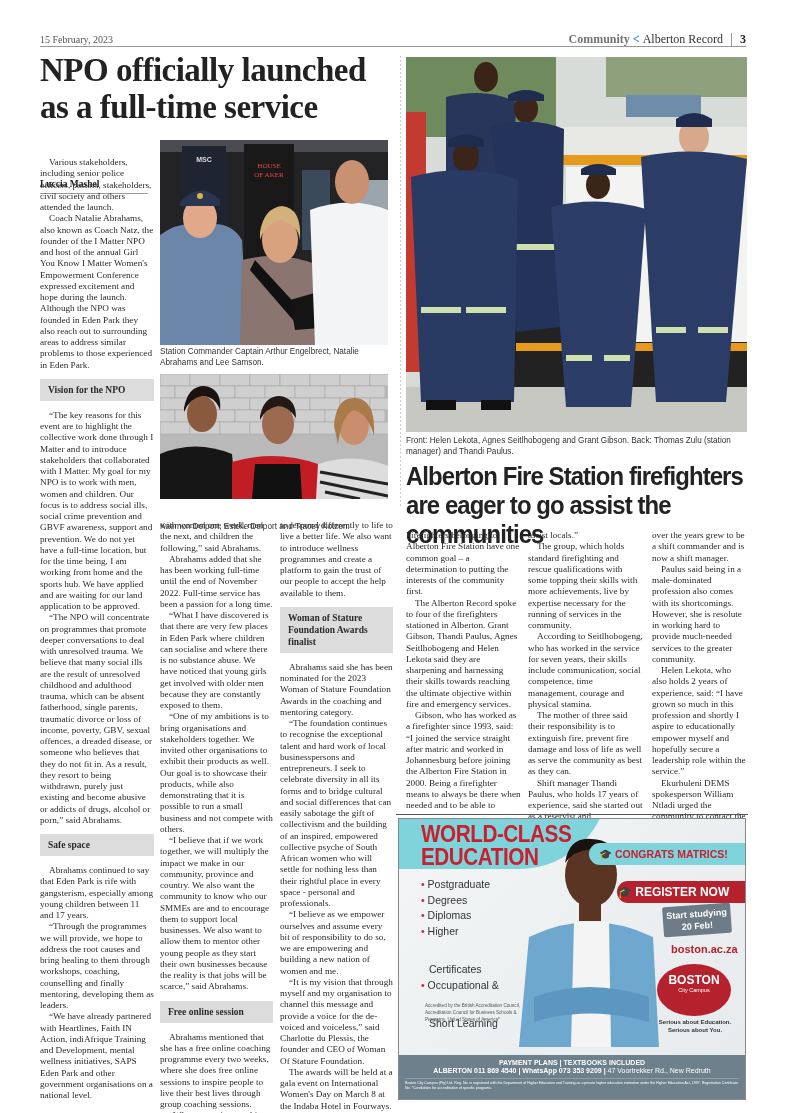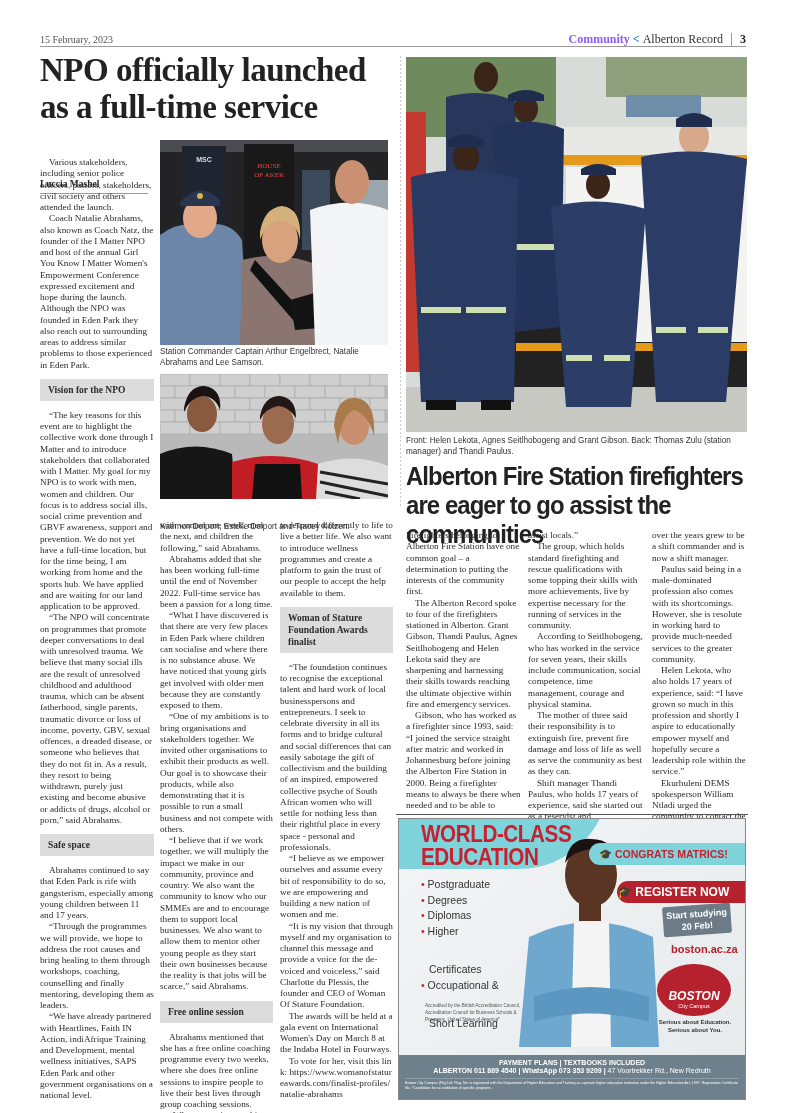--- a/index.html
+++ b/index.html
@@ -2,21 +2,21 @@
 <html><head>
 <meta charset="utf-8">
 <style>
   * { box-sizing: border-box; margin: 0; padding: 0; }
   html, body { width: 786px; height: 1113px; background: #fff; overflow: hidden; }
   body { position: relative; font-family: "Liberation Serif", serif; color: #222; }
 
   .header-bar { position: absolute; left: 40px; top: 32px; width: 706px; height: 14px; }
   .header-date { position: absolute; left: 0; top: 2px; font-size: 10px; color: #555; }
   .header-right { position: absolute; right: 0; top: 0; font-size: 12px; display: flex; align-items: center; }
-  .header-section { color: #8b5cf6; font-weight: bold; }
+  .header-section { color: #737373; font-weight: bold; }
   .header-sep { color: #1a7fc4; margin: 0 3px; font-weight: bold; }
   .header-paper { color: #333; }
   .header-pipe { width: 1px; height: 14px; background: #999; margin: 0 8px; }
   .header-page { font-weight: bold; color: #222; }
   .header-rule { position: absolute; left: 40px; top: 46px; width: 706px; height: 1px; background: #999; }
 
   .headline1 { position: absolute; left: 40px; top: 52px; width: 360px; font-size: 33px; line-height: 37px; color: #222; font-family: "Liberation Serif", serif; letter-spacing: -0.5px; }
   .byline { position: absolute; left: 40px; top: 139px; width: 108px; font-size: 9.5px; font-weight: bold; padding-bottom: 4px; border-bottom: 1px solid #999; margin-top: 40px; }
 
   .col { position: absolute; font-size: 9.2px; line-height: 11.25px; color: #2a2a2a; text-align: left; }
@@ -38,21 +38,21 @@
   .ad-congrats { position: absolute; right: 0; top: 24px; width: 156px; height: 22px; background: #7fd4dc; border-radius: 11px 0 0 11px; color: #c8202f; font-family: "Liberation Sans", sans-serif; font-weight: bold; font-size: 10.5px; line-height: 22px; padding-left: 10px; }
   .ad-register { position: absolute; right: 0; top: 62px; width: 128px; height: 22px; background: #b5212c; border-radius: 11px 0 0 11px; color: #fff; font-family: "Liberation Sans", sans-serif; font-weight: bold; font-size: 12px; line-height: 22px; padding-left: 0; }
   .ad-start { position: absolute; left: 264px; top: 86px; width: 68px; height: 30px; background: #6c7b85; color: #fff; font-family: "Liberation Sans", sans-serif; font-weight: bold; font-size: 9px; line-height: 12px; text-align: center; padding-top: 3px; transform: rotate(-4deg); border-radius: 2px; }
   .ad-url { position: absolute; left: 260px; top: 124px; color: #b5212c; font-family: "Liberation Sans", sans-serif; font-weight: bold; font-size: 11px; margin-left: 12px; }
   .ad-list { position: absolute; left: 22px; top: 58px; font-family: "Liberation Sans", sans-serif; font-size: 10.5px; line-height: 15.5px; color: #333; list-style: none; }
   .ad-list li::before { content: "• "; color: #c8202f; }
   .ad-list li .cont { display: block; padding-left: 8px; margin-top: 23px; }
   .ad-accred { position: absolute; left: 26px; top: 183px; width: 110px; font-family: "Liberation Sans", sans-serif; font-size: 4.6px; line-height: 7px; color: #555; }
   .ad-person { position: absolute; left: 120px; top: 8px; width: 140px; height: 220px; }
   .ad-logo { position: absolute; left: 258px; top: 145px; width: 74px; height: 52px; border-radius: 50%; background: #b5212c; color: #fff; text-align: center; font-family: "Liberation Sans", sans-serif; }
-  .ad-logo-name { font-weight: bold; font-size: 12px; margin-top: 25px; display: block; font-style: italic; }
+  .ad-logo-name { font-weight: bold; font-size: 12px; margin-top: 9px; display: block; }
   .ad-logo-sub { font-size: 5.5px; display: block; }
   .ad-tag { position: absolute; left: 250px; top: 200px; width: 92px; font-family: "Liberation Sans", sans-serif; font-weight: bold; font-size: 6px; line-height: 7.5px; text-align: center; color: #333; }
   .ad-footer { position: absolute; left: 0; bottom: 0; width: 100%; height: 44px; background: #6e808b; color: #fff; font-family: "Liberation Sans", sans-serif; text-align: center; }
   .ad-footer-l1 { font-weight: bold; font-size: 7px; margin-top: 4px; }
   .ad-footer-l2 { font-size: 7px; margin-top: 1px; }
   .ad-footer-l2 b { font-weight: bold; }
   .ad-footer-legal { font-size: 3.6px; line-height: 5px; margin: 4px 6px 0; border-top: 1px solid #8d9da7; padding-top: 2px; text-align: left; }
 </style>
 </head>
 <body>
@@ -188,20 +188,21 @@
   <p>“One of my ambitions is to bring organisations and stakeholders together. We invited other organisations to exhibit their products as well. Our goal is to showcase their products, while also demonstrating that it is possible to run a small business and not compete with others.</p>
   <p>“I believe that if we work together, we will multiply the impact we make in our community, province and country. We also want the community to know who our SMMEs are and to encourage them to support local businesses. We also want to allow them to mentor other young people as they start their own businesses because the reality is that jobs will be scarce,” said Abrahams.</p>
   <div class="subhead">Free online session</div>
   <p>Abrahams mentioned that she has a free online coaching programme every two weeks, where she does free online sessions to inspire people to live their best lives through group coaching sessions.</p>
   <p>“What we aspire to achieve is assist people in identifying their good and bad triggers and finding ways</p>
 </div>
 
 <div class="col" style="left:280px; top:520px; width:113px;">
   <p class="first">to respond differently to life to live a better life. We also want to introduce wellness programmes and create a platform to gain the trust of our people to accept the help available to them.</p>
   <div class="subhead">Woman of Stature Foundation Awards finalist</div>
+  <p>Abrahams said she has been nominated for the 2023 Woman of Stature Foundation Awards in the coaching and mentoring category.</p>
   <p>“The foundation continues to recognise the exceptional talent and hard work of local businesspersons and entrepreneurs. I seek to celebrate diversity in all its forms and to bridge cultural and social differences that can easily sabotage the gift of collectivism and the building of an inspired, empowered collective psyche of South African women who will settle for nothing less than their rightful place in every space - personal and professionals.</p>
   <p>“I believe as we empower ourselves and assume every bit of responsibility to do so, we are empowering and building a new nation of women and me.</p>
   <p>“It is my vision that through myself and my organisation to channel this message and provide a voice for the de-voiced and voiceless,” said Charlotte du Plessis, the founder and CEO of Woman Of Stature Foundation.</p>
   <p>The awards will be held at a gala event on International Women's Day on March 8 at the Indaba Hotel in Fourways.</p>
   <p style="word-break: break-all;">To vote for her, visit this link: https://www.womanofstatureawards.com/finalist-profiles/natalie-abrahams</p>
 </div>
 
 <div class="col-divider"></div>
 
 <div class="photo" style="left:406px; top:57px; width:341px; height:375px;">
@@ -260,21 +261,21 @@
 <div class="col" style="left:528px; top:530px; width:116px;">
   <p class="first">assist locals.”</p>
   <p>The group, which holds standard firefighting and rescue qualifications with some topping their skills with more achievements, live by expertise necessary for the running of services in the community.</p>
   <p>According to Seitlhobogeng, who has worked in the service for seven years, their skills include communication, social competence, time management, courage and physical stamina.</p>
   <p>The mother of three said their responsibility is to extinguish fire, prevent fire damage and loss of life as well as serve the community as best as they can.</p>
   <p>Shift manager Thandi Paulus, who holds 17 years of experience, said she started out as a reservist and</p>
 </div>
 <div class="col" style="left:652px; top:530px; width:96px;">
   <p class="first">over the years grew to be a shift commander and is now a shift manager.</p>
   <p>Paulus said being in a male-dominated profession also comes with its shortcomings. However, she is resolute in working hard to provide much-needed services to the greater community.</p>
-  <p>Helen Lekota, who also holds 17 years of experience, said: “I have grown so much in this profession and shortly I aspire to educationally empower myself and hopefully secure a leadership role within the service.”</p>
+  <p>Helen Lekota, who also holds 2 years of experience, said: “I have grown so much in this profession and shortly I aspire to educationally empower myself and hopefully secure a leadership role within the service.”</p>
   <p>Ekurhuleni DEMS spokesperson William Ntladi urged the community to contact the City of Ekurhuleni's control centre on 011 458 0911 to report any fire emergencies.</p>
 </div>
 
 <div class="ad-top-rule"></div>
 <div class="ad">
   <div class="ad-blob"></div>
   <div class="ad-title">
     <div>WORLD-CLASS</div>
     <div>EDUCATION</div>
   </div>

